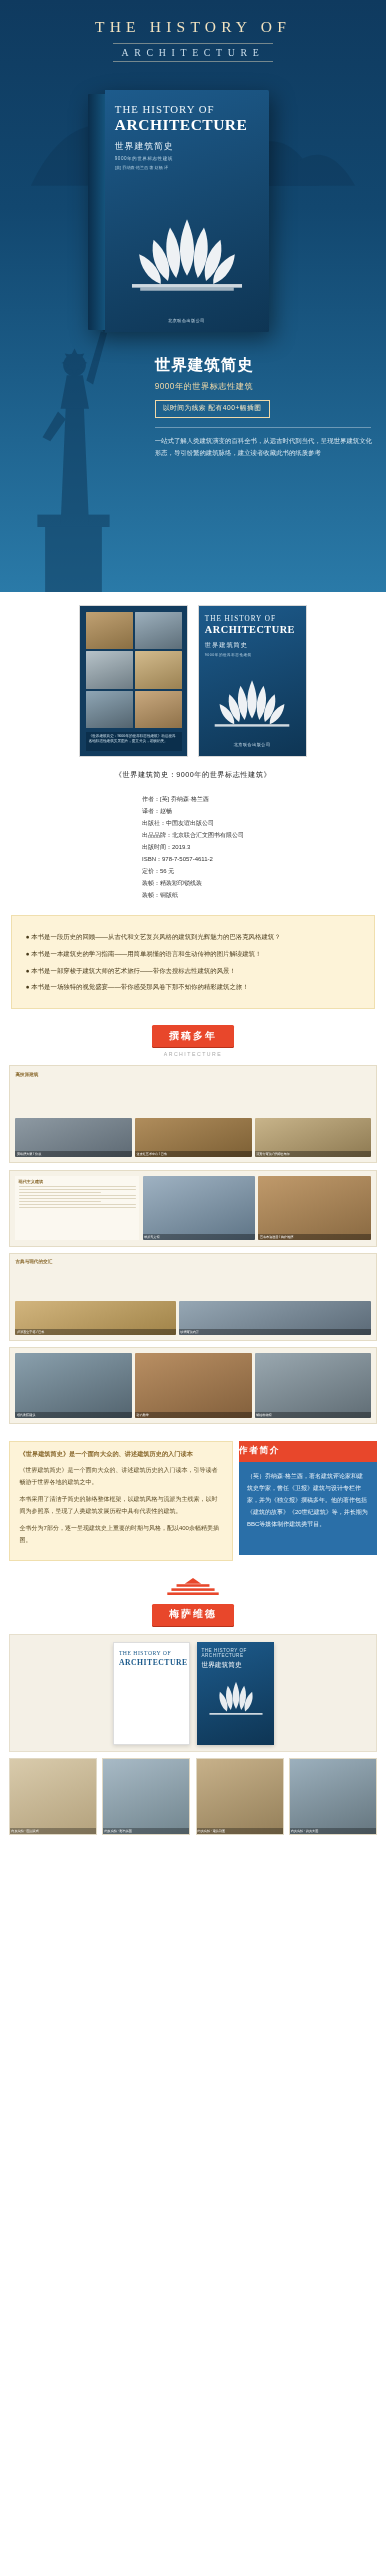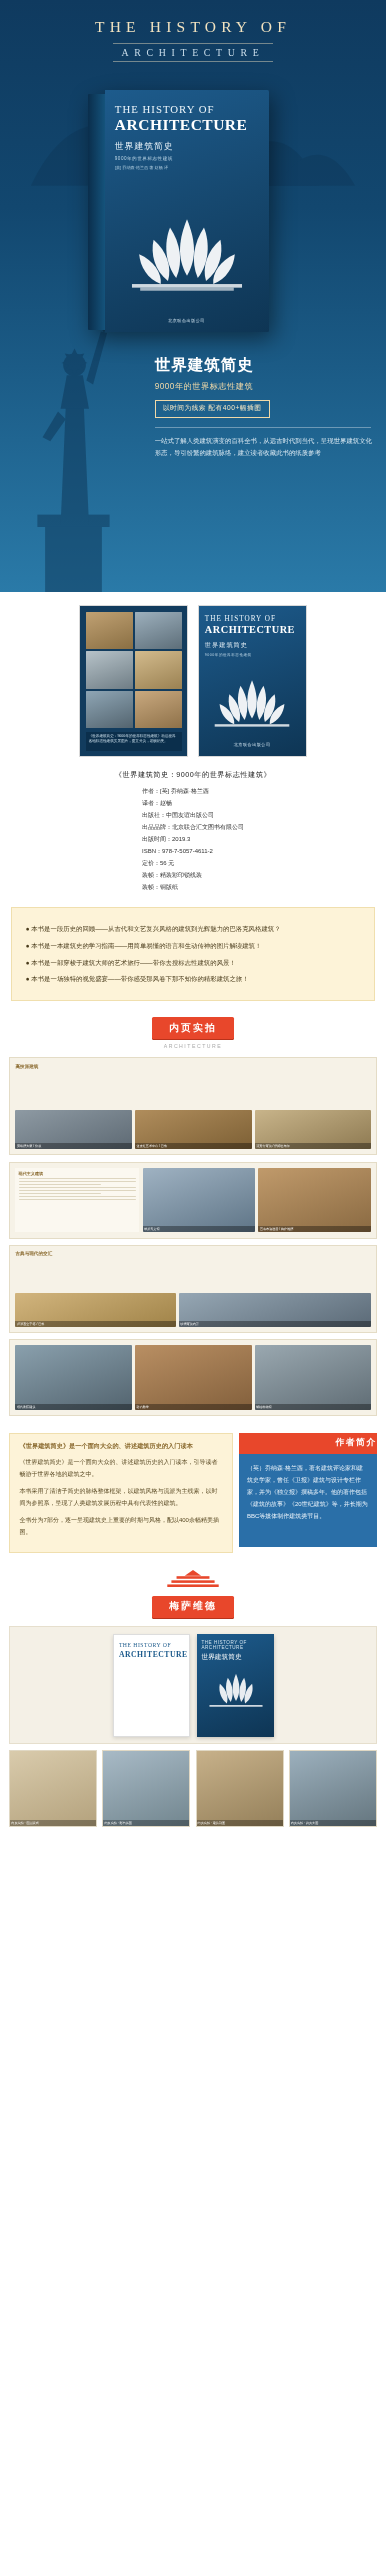--- a/index.html
+++ b/index.html
@@ -103,21 +103,21 @@
   .cb-grid { position:absolute; inset:5.2px 5.2px 28px 5.2px; display:grid;
     grid-template-columns: repeat(2,1fr); grid-template-rows: repeat(3,1fr); gap:2.6px;}
   .cb-cell { border-radius:0.5px; }
   .cb-bar { position:absolute; left:5.2px; bottom:5.2px; right:5.2px; height:19.6px; background:#0b2f4c;}
   .cb-bar span{ color:#cfe2ee; font-size:3.6px; display:block; padding:2.1px 3.1px; line-height:1.5;}
 
   
   .info {
     width:386px; padding: 7.2px 0 11.3px; text-align:center; background:#fff;
   }
-  .info-title { font-size: 7.2px; color:#222; margin-bottom: 5px; letter-spacing:0.5px;}
+  .info-title { font-size: 7.2px; color:#222; margin-bottom: 13px; letter-spacing:0.5px;}
   .info-list { display:inline-block; text-align:left; }
   .info-row { font-size: 6px; color:#333; line-height: 2.0; }
 
   
   .features {
     margin: 3.1px 11.3px 0; background: #fdf3d8; border: 0.5px solid #f0dfae;
     padding: 10.3px 13.4px;
   }
   .feat-item { font-size: 6.4px; color:#4a3c1c; line-height:1.9; margin: 4.6px 0; }
 
@@ -154,21 +154,21 @@
   
   .twocol { display:flex; gap:6.2px; padding: 5.2px 9.3px 10.3px; }
   .col-left {
     flex: 1.25; background:#fdf3d8; border:0.5px solid #f0dfae; padding: 8.2px 9.3px;
   }
   .col-left .ttl { font-size: 6.2px; color:#8a6a2f; font-weight:700; margin-bottom:5.2px;}
   .col-left p { font-size: 6px; color:#5a4a24; line-height: 2.0; margin-bottom:5.2px; }
   .col-right { flex: .85; }
   .author-head {
     background:#e8472b; color:#fff; font-size:8.8px; font-weight:700; letter-spacing:1.5px;
-    text-align:right; padding: 4.6px 0; font-family: Liberation Mono, monospace;
+    text-align:left; padding: 4.6px 0; font-family: Liberation Mono, monospace;
   }
   .author-body {
     background:#2a6fa8; color:#eaf3fa; font-size:6px; line-height:2.0;
     padding: 8.2px 8.2px; min-height: 93px;
   }
 
   
   .display-wrap { padding: 0 9.3px 15.5px; }
   .disp-hero {
     width:368px; height: 118px; background:#f4f0e6; border:0.5px solid #e6dfcd;
@@ -314,21 +314,21 @@
   </section>
 
   <section class="features">
     <div class="feat-item">● 本书是一段历史的回顾——从古代和文艺复兴风格的建筑到光辉魅力的巴洛克风格建筑？</div>
     <div class="feat-item">● 本书是一本建筑史的学习指南——用简单易懂的语言和生动传神的图片解读建筑！</div>
     <div class="feat-item">● 本书是一部穿梭于建筑大师的艺术旅行——带你去搜标志性建筑的风景！</div>
     <div class="feat-item">● 本书是一场独特的视觉盛宴——带你感受那风卷下那不知你的精彩建筑之旅！</div>
   </section>
 
   <div class="sect-head">
-    <div class="sect-pill">内页实拍</div>
+    <div class="sect-pill">撰稿多年</div>
     <div class="sect-sub">ARCHITECTURE</div>
   </div>
 
   <section class="gallery">
 
     <div class="spread sp1">
       <div class="spread-title">高技派建筑</div>
       <div class="ph" style="background:linear-gradient(160deg,#8e9aa3,#5e6a74)">
         <div class="cap">劳埃德大厦 / 伦敦</div>
       </div>

